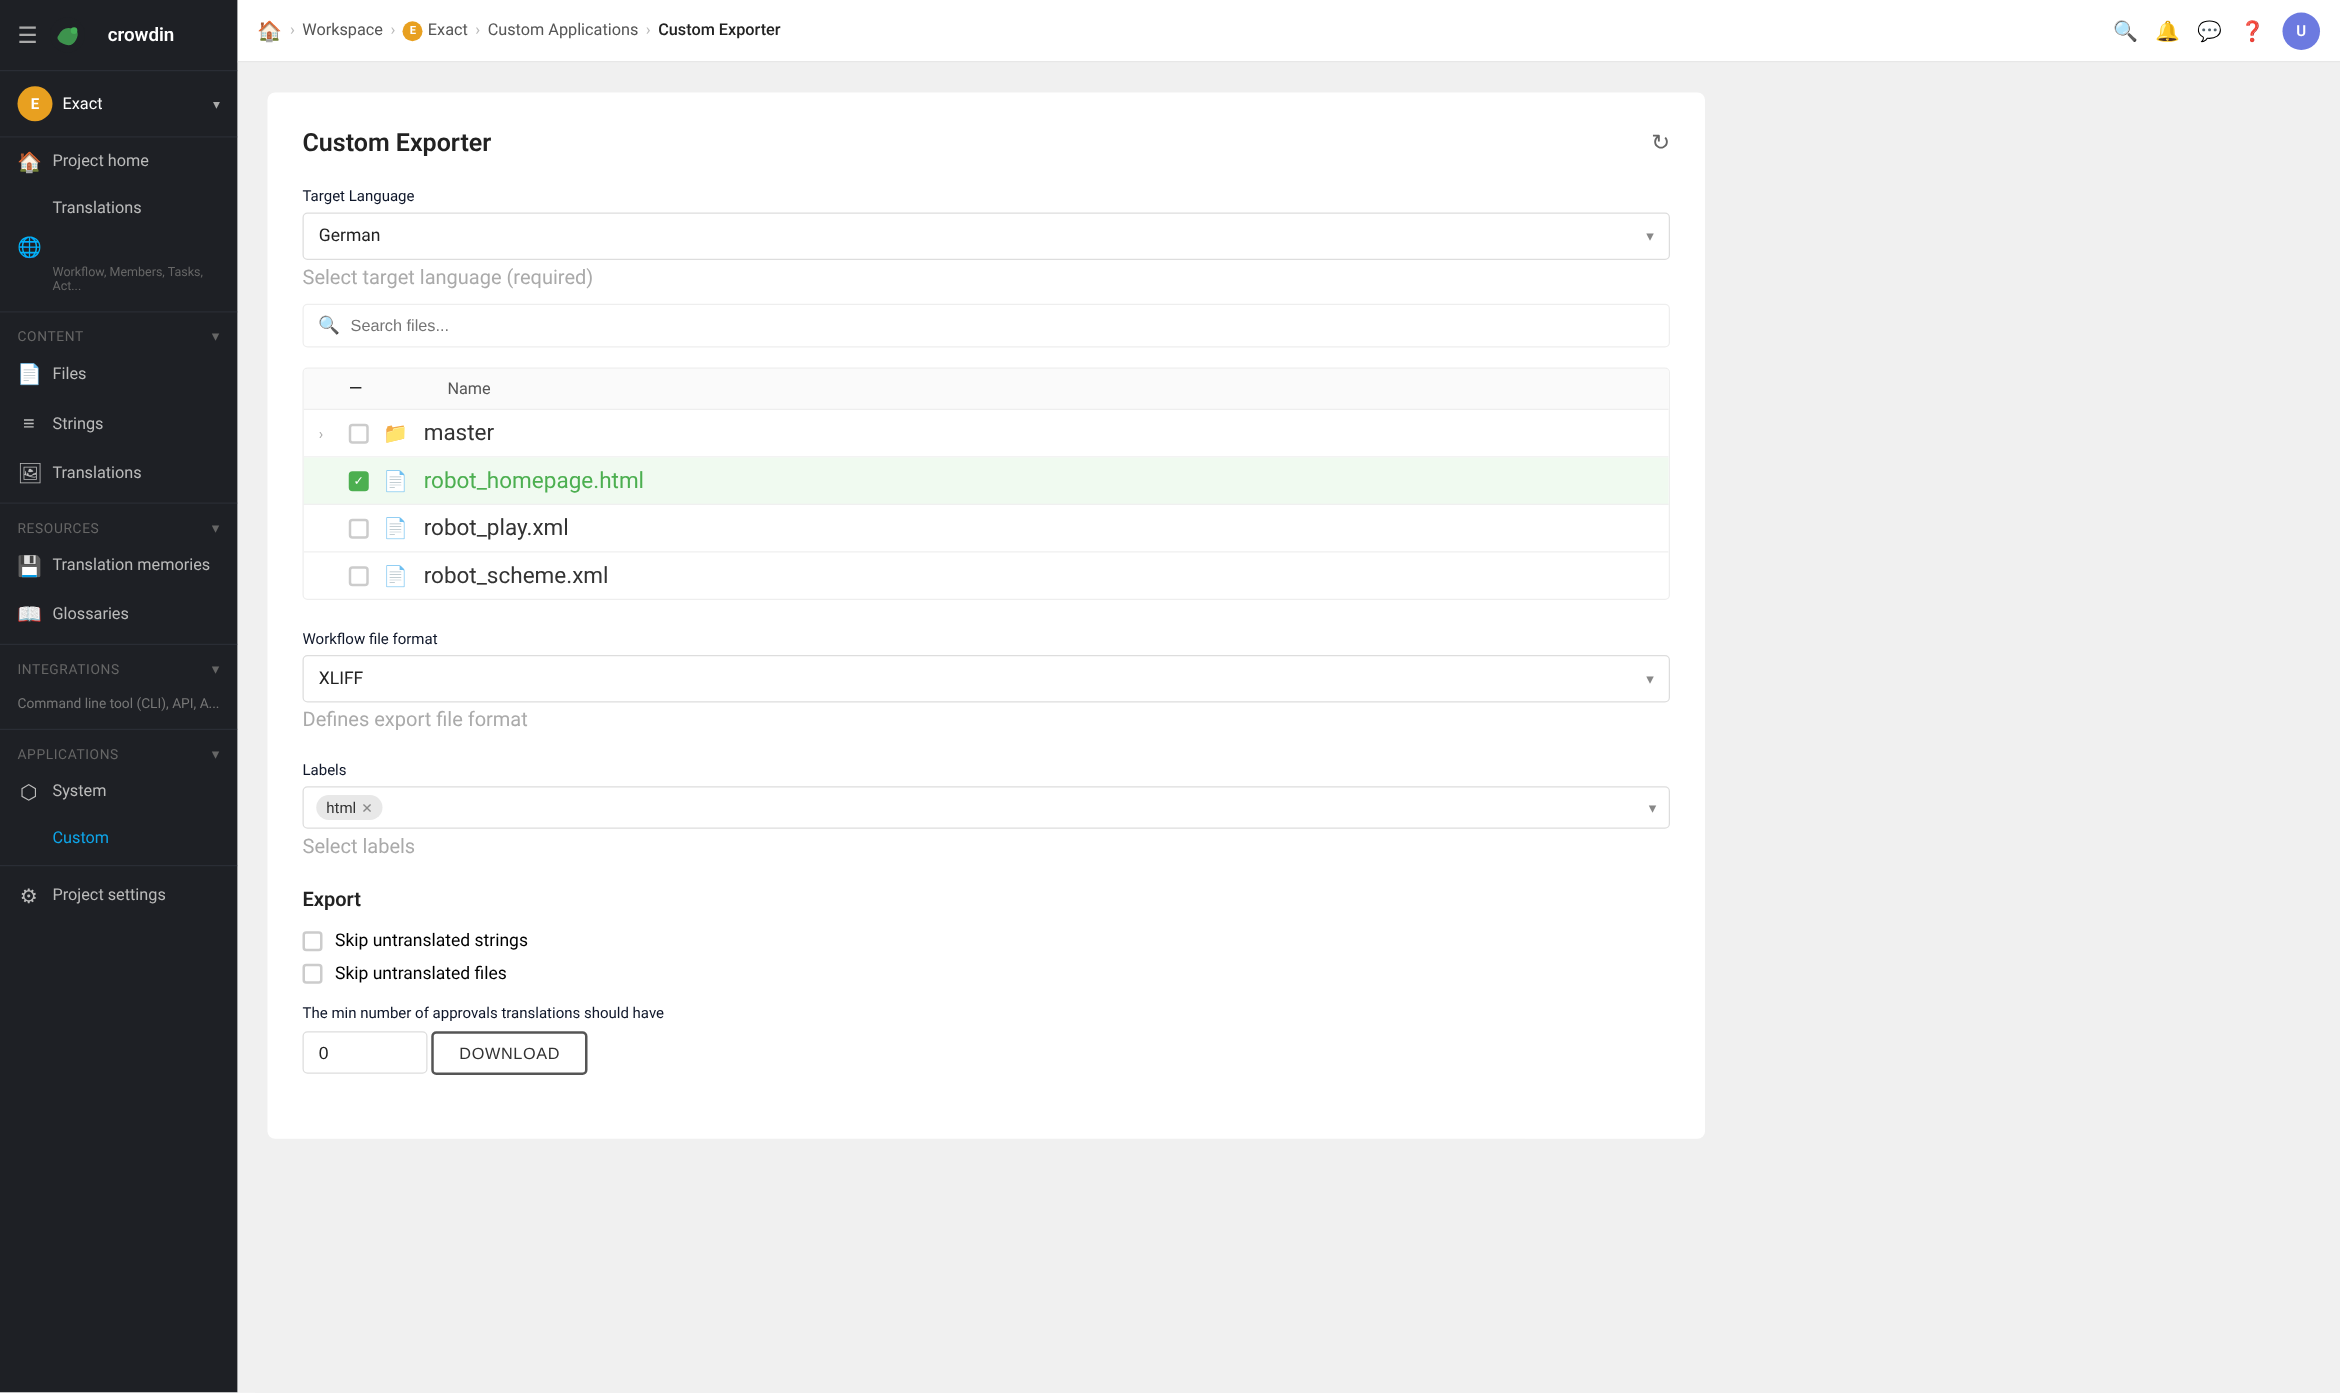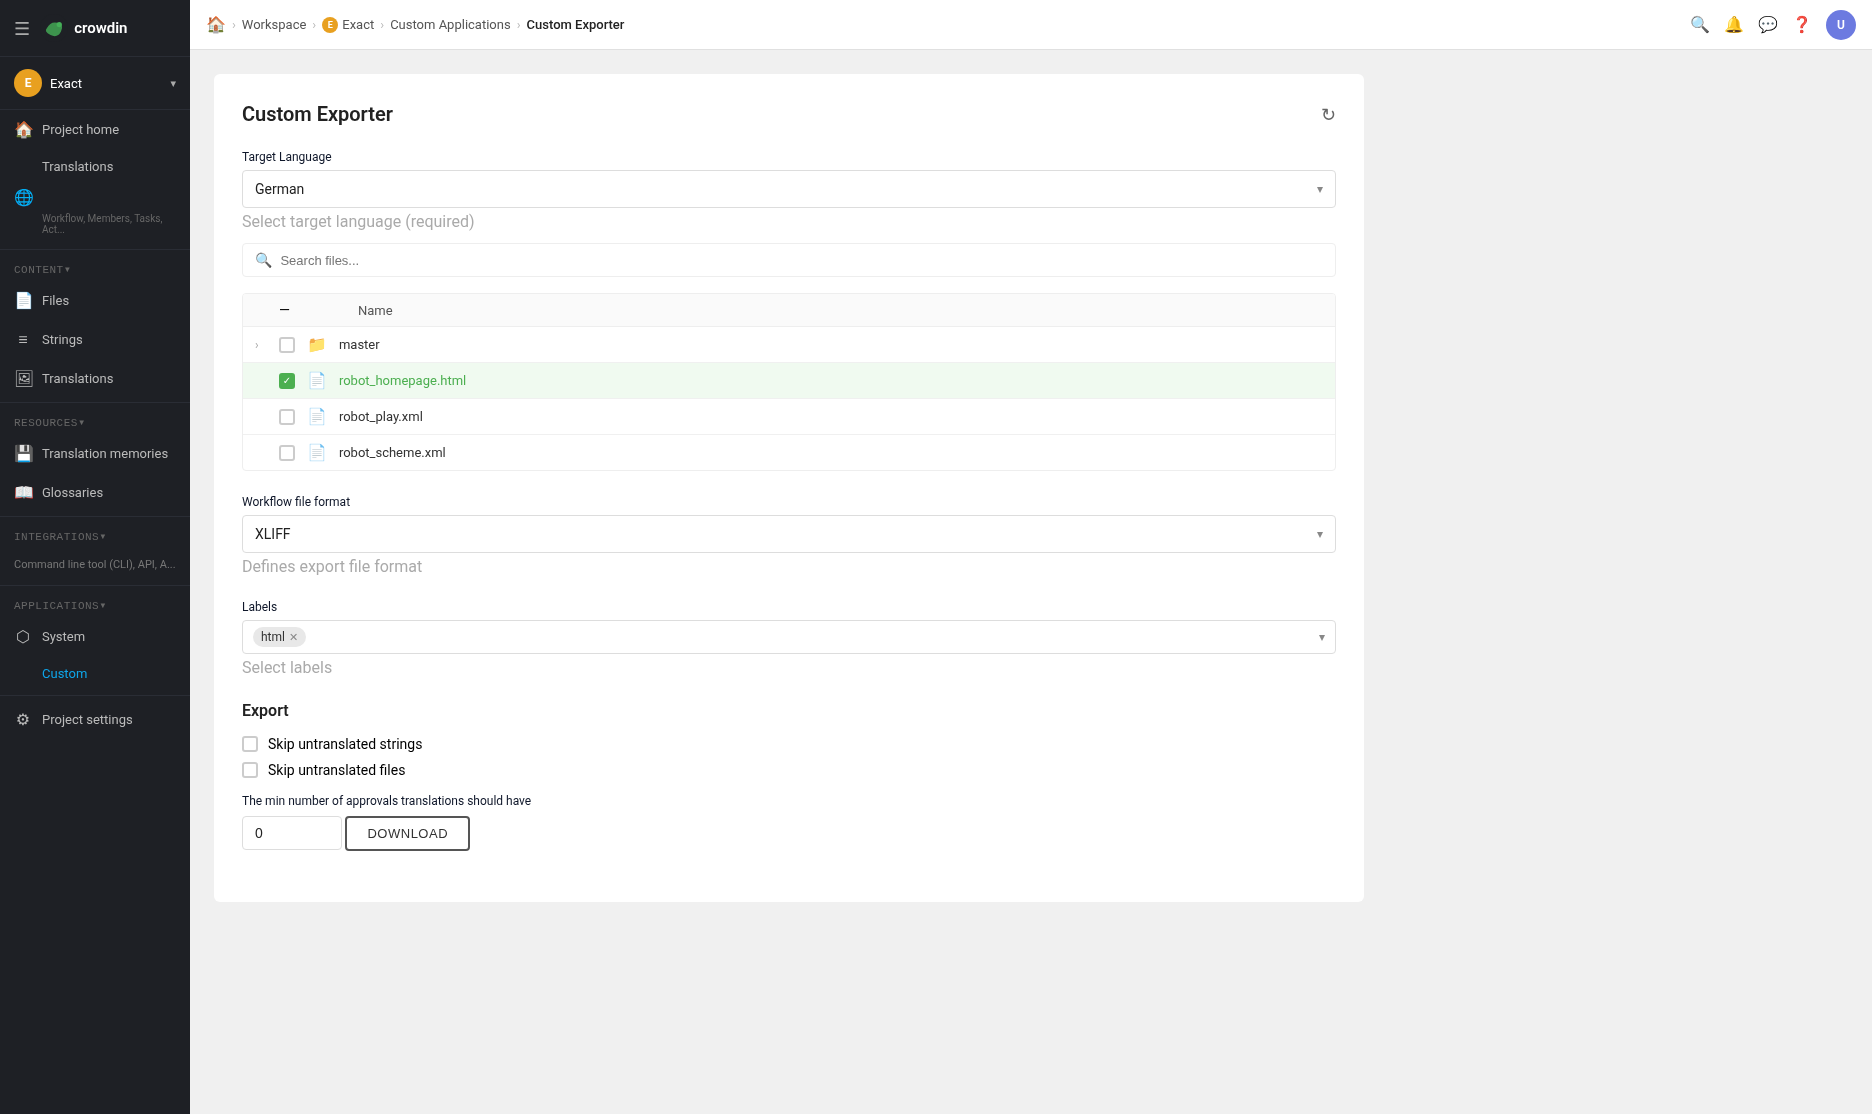--- a/index.html
+++ b/index.html
@@ -2,34 +2,34 @@
 <html><head>
   <meta charset="utf-8">
   <style>
     * { box-sizing: border-box; margin: 0; padding: 0; }
     body { font-family: -apple-system, BlinkMacSystemFont, 'Segoe UI', Roboto, sans-serif; background: #f5f5f5; display: flex; height: 100vh; overflow: hidden; font-size: 14px; }
 
     
     .sidebar { width: 190px; min-width: 190px; background: #1e2025; color: #ccc; display: flex; flex-direction: column; height: 100vh; overflow-y: auto; }
     .sidebar-header { display: flex; align-items: center; gap: 10px; padding: 14px 14px; border-bottom: 1px solid #2a2d35; }
     .hamburger { color: #aaa; font-size: 18px; cursor: pointer; }
-    .logo { display: flex; align-items: center; gap: 6px; }
+    .logo { display: flex; align-items: center; gap: 18px; }
     .logo-icon { width: 28px; height: 28px; }
     .logo-text { color: #fff; font-size: 15px; font-weight: 600; }
 
     .project-selector { display: flex; align-items: center; gap: 8px; padding: 12px 14px; border-bottom: 1px solid #2a2d35; cursor: pointer; }
     .project-avatar { width: 28px; height: 28px; border-radius: 50%; background: #e8a020; display: flex; align-items: center; justify-content: center; color: #fff; font-weight: 700; font-size: 12px; }
     .project-name { color: #fff; flex: 1; font-size: 13px; }
     .project-arrow { color: #aaa; font-size: 11px; }
 
     .nav-item { display: flex; align-items: center; gap: 10px; padding: 10px 14px; cursor: pointer; color: #bbb; font-size: 13px; }
     .nav-item.active { color: #0ea5e9; }
     .nav-item .icon { font-size: 16px; width: 18px; text-align: center; }
 
-    .nav-section { padding: 8px 14px 4px; color: #666; font-size: 11px; text-transform: uppercase; letter-spacing: 0.5px; display: flex; align-items: center; justify-content: flex-start; cursor: pointer; font-family: Liberation Mono, monospace; }
+    .nav-section { padding: 8px 14px 4px; color: #666; font-size: 11px; text-transform: uppercase; letter-spacing: 0.5px; display: flex; align-items: center; justify-content: space-between; cursor: pointer; }
     .nav-section .chevron { font-size: 12px; color: #666; }
 
     .sidebar-divider { height: 1px; background: #2a2d35; margin: 4px 0; }
 
     
     .main { flex: 1; display: flex; flex-direction: column; overflow: hidden; }
 
     
     .topbar { height: 50px; background: #fff; border-bottom: 1px solid #e0e0e0; display: flex; align-items: center; padding: 0 16px; gap: 8px; }
     .breadcrumb { display: flex; align-items: center; gap: 6px; flex: 1; font-size: 13px; color: #555; }
@@ -66,21 +66,21 @@
     .file-table-header { display: flex; align-items: center; padding: 8px 12px; background: #fafafa; border-bottom: 1px solid #eee; }
     .file-table-header .col-name { font-size: 13px; color: #555; margin-left: 60px; }
     .file-row { display: flex; align-items: center; padding: 8px 12px; border-bottom: 1px solid #f0f0f0; gap: 8px; }
     .file-row:last-child { border-bottom: none; }
     .file-row.selected { background: #f0faf0; }
     .file-row .chevron-btn { color: #aaa; font-size: 12px; cursor: pointer; width: 16px; }
     .file-row .checkbox { width: 16px; height: 16px; border: 2px solid #ccc; border-radius: 3px; display: flex; align-items: center; justify-content: center; cursor: pointer; flex-shrink: 0; }
     .file-row .checkbox.checked { background: #4caf50; border-color: #4caf50; color: #fff; font-size: 10px; }
     .file-row .file-icon { font-size: 16px; color: #888; margin-left: 4px; }
     .file-row .folder-icon { font-size: 16px; color: #f5a623; margin-left: 4px; }
-    .file-row .file-name { font-size: 13px; color: #333; margin-left: 4px; }
+    .file-row .file-name { font-size: 18px; color: #333; margin-left: 4px; }
     .file-row .file-name.link { color: #4caf50; cursor: pointer; }
 
     
     .section-title { font-size: 16px; font-weight: 600; color: #222; margin-bottom: 16px; }
     .checkbox-row { display: flex; align-items: center; gap: 10px; margin-bottom: 10px; }
     .checkbox-sq { width: 16px; height: 16px; border: 2px solid #ccc; border-radius: 3px; flex-shrink: 0; cursor: pointer; }
 
     
     .labels-field { border: 1px solid #ddd; border-radius: 4px; padding: 6px 10px; display: flex; align-items: center; gap: 8px; flex-wrap: wrap; margin-bottom: 4px; cursor: pointer; }
     .label-tag { background: #e8e8e8; border-radius: 12px; padding: 3px 8px; font-size: 12px; color: #333; display: flex; align-items: center; gap: 4px; }

